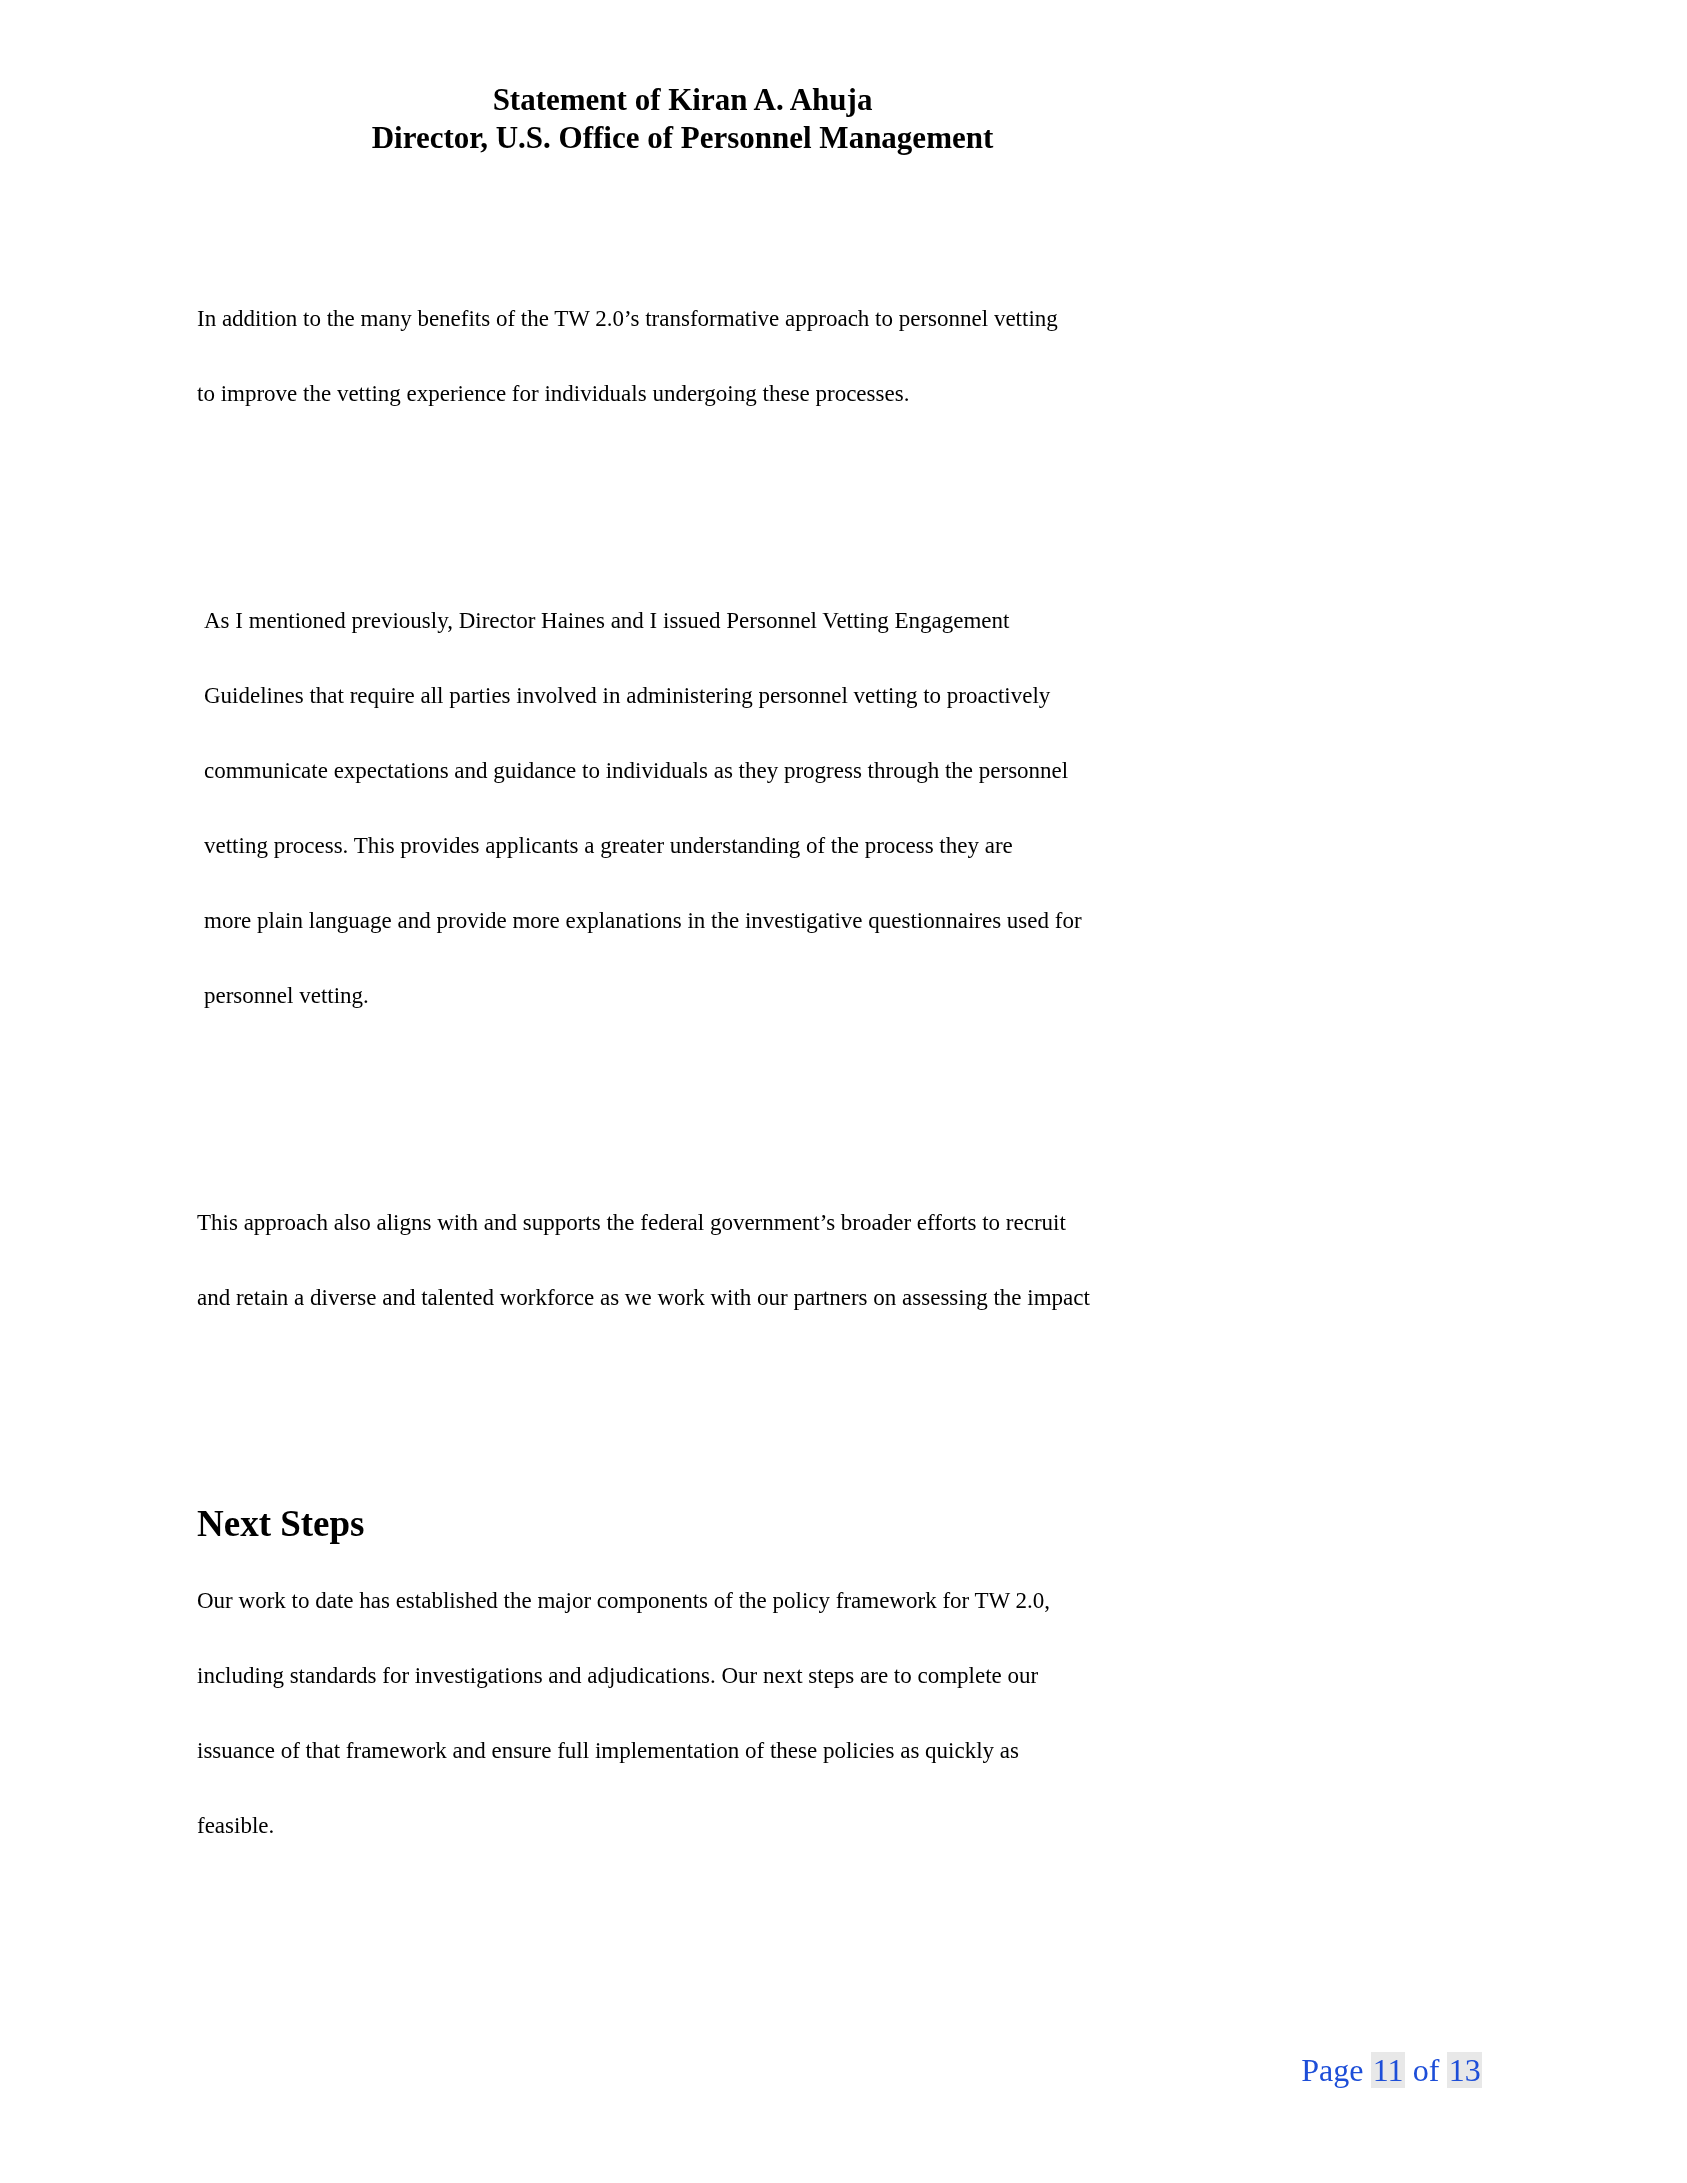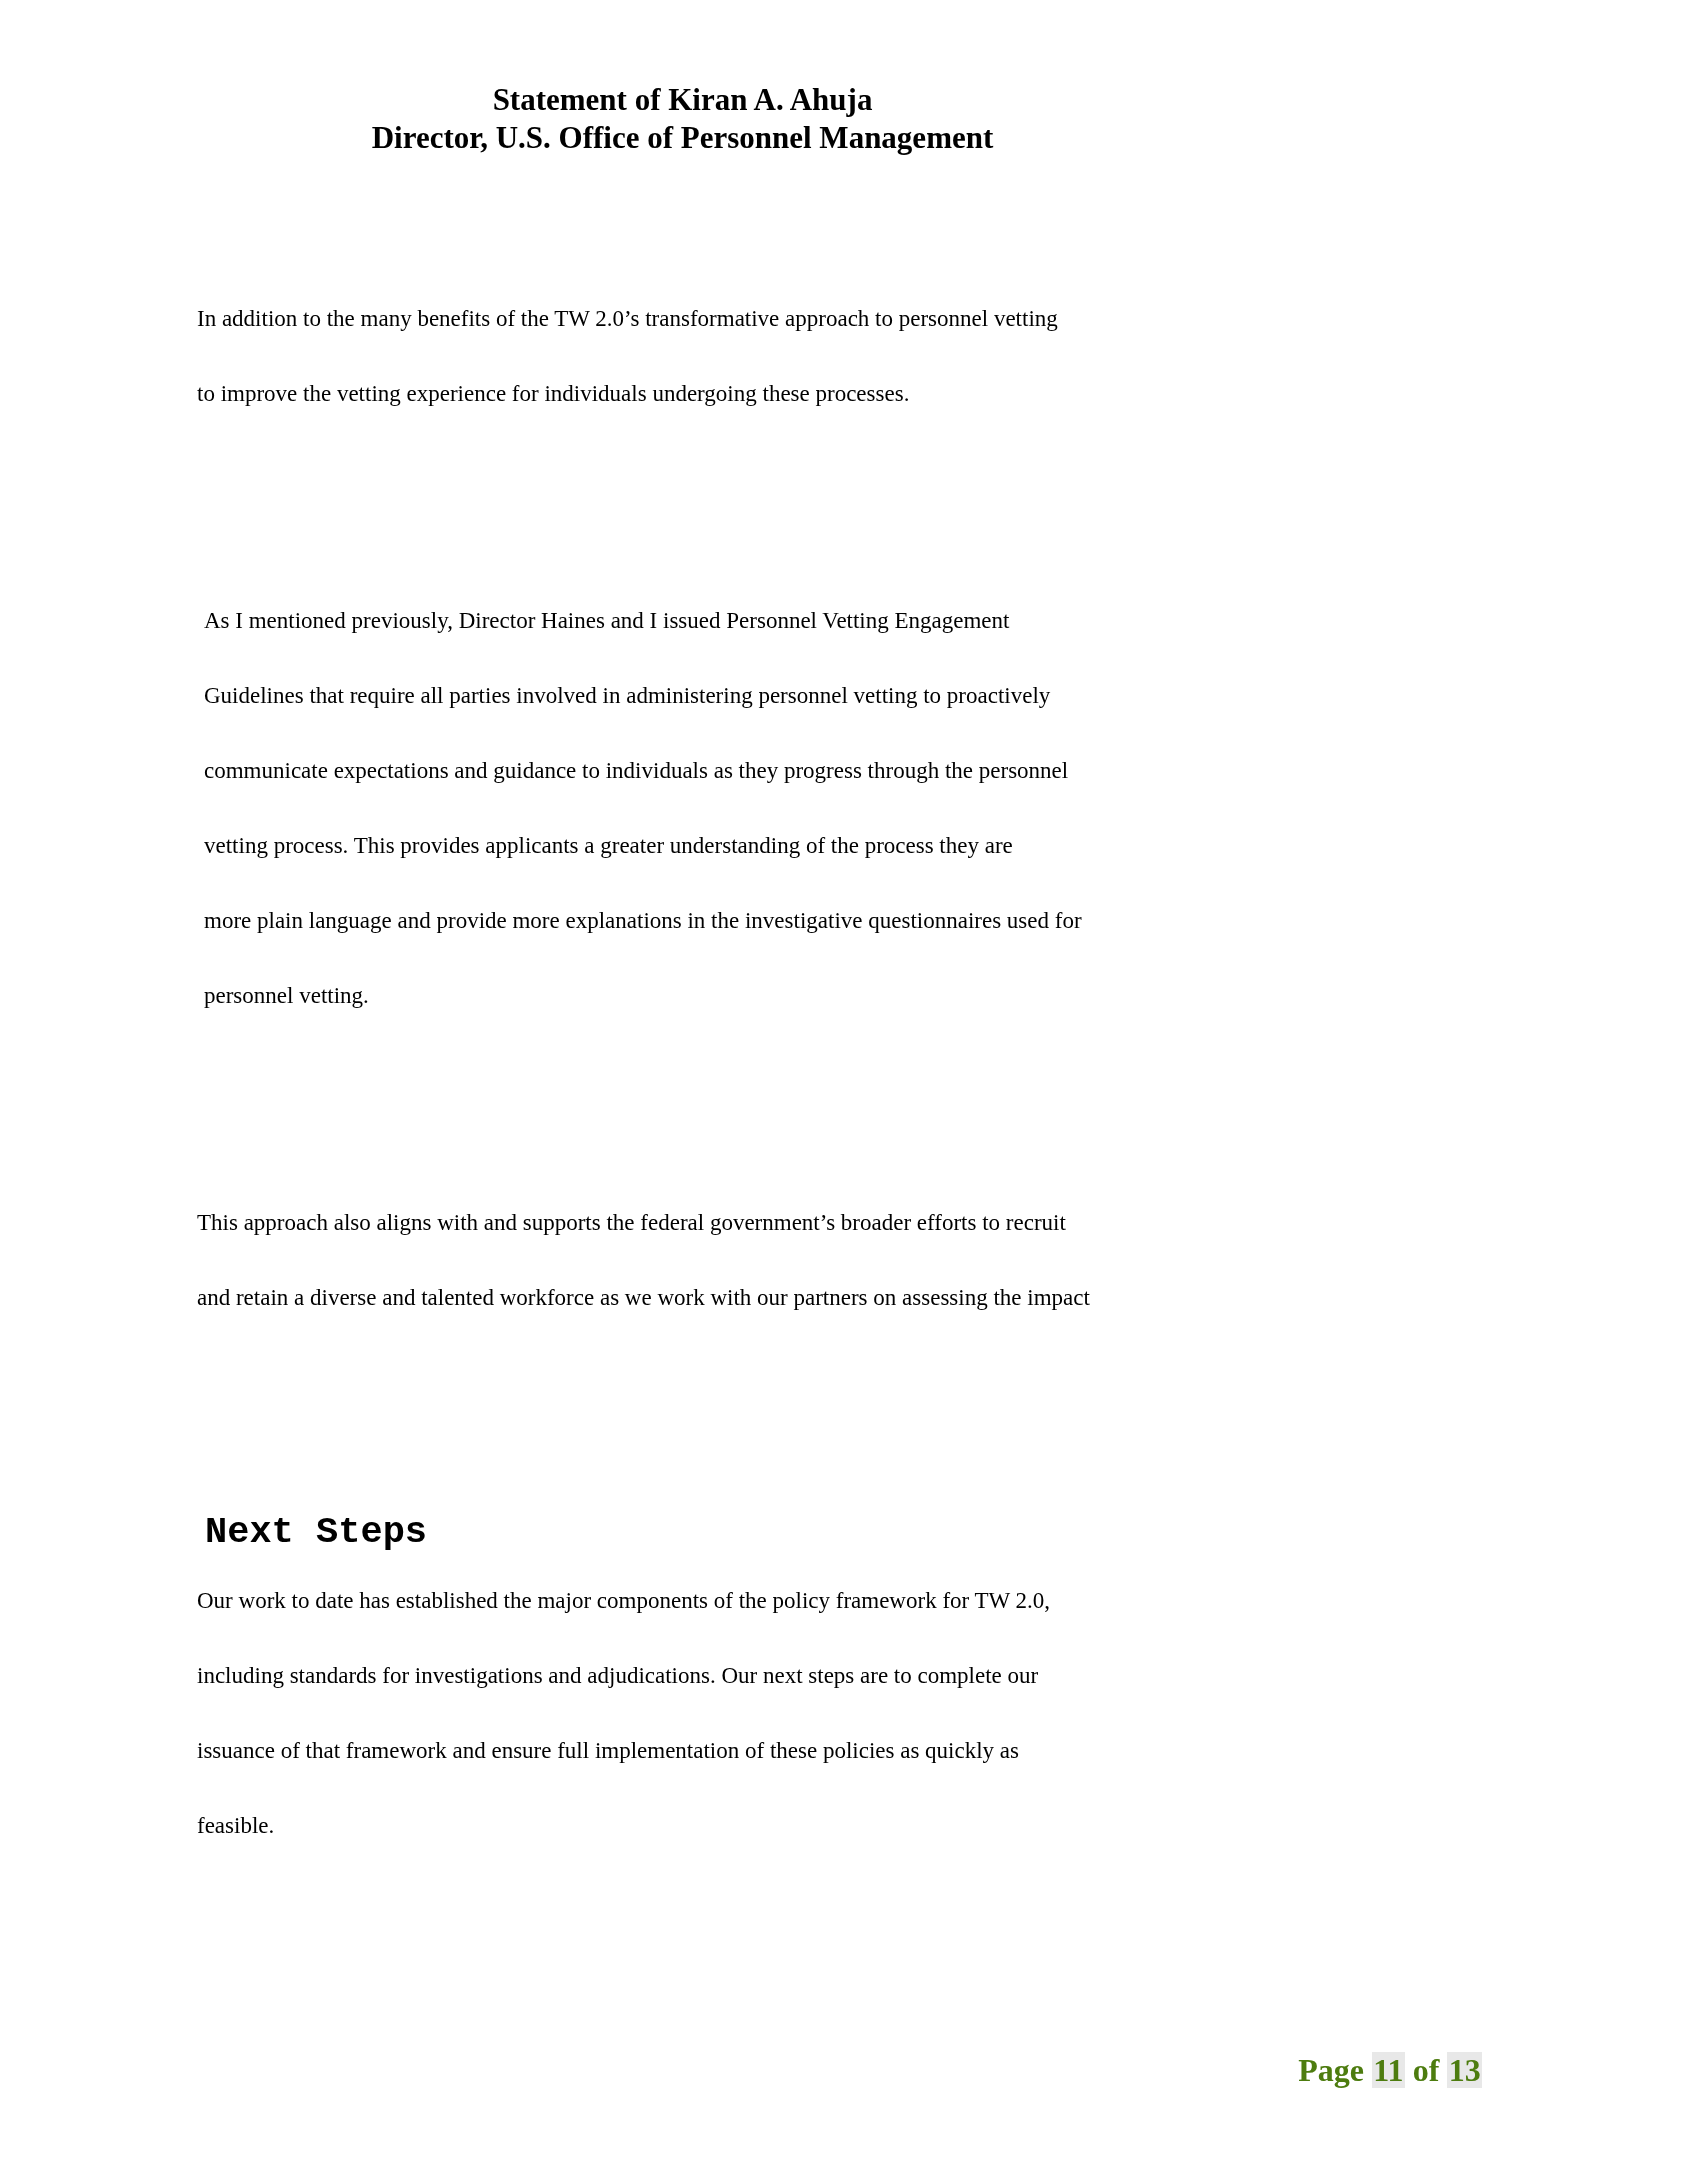--- a/index.html
+++ b/index.html
@@ -5,23 +5,23 @@
     html, body { margin: 0; padding: 0; background: #ffffff; }
     body { width: 1687px; height: 2183px; position: relative; overflow: hidden;
            font-family: "Liberation Serif", "DejaVu Serif", serif; color: #000; }
     .page { position: absolute; left: 0; top: 0; width: 1687px; height: 2183px; }
     .header { position: absolute; top: 81px; left: 0; width: 1365px; text-align: center;
               font-weight: bold; font-size: 31px; line-height: 38px; }
     .header div { display: block; }
     .body { position: absolute; left: 197px; width: 1297px; }
     .para { font-size: 23px; line-height: 75px; margin: 0; white-space: nowrap; }
     .para span.line { display: block; }
-    .heading { font-weight: bold; font-size: 37px; line-height: 46px; margin: 8px; font-family: Liberation Mono, monospace; }
-    .footer { position: absolute; top: 2050px; right: 205px; font-size: 32px; color: #4d7c0f;
-              line-height: 40px; font-weight: bold; }
+    .heading { font-weight: bold; font-size: 37px; line-height: 46px; margin: 0; }
+    .footer { position: absolute; top: 2050px; right: 205px; font-size: 32px; color: #1d4ed8;
+              line-height: 40px; }
     .footer .hl { background: #e8e8e8; padding: 0 1.3px; }
   </style>
 </head>
 <body>
 
 <div class="page">
 
   <div class="header">
     <div>Statement of Kiran A. Ahuja</div>
     <div>Director, U.S. Office of Personnel Management</div>

